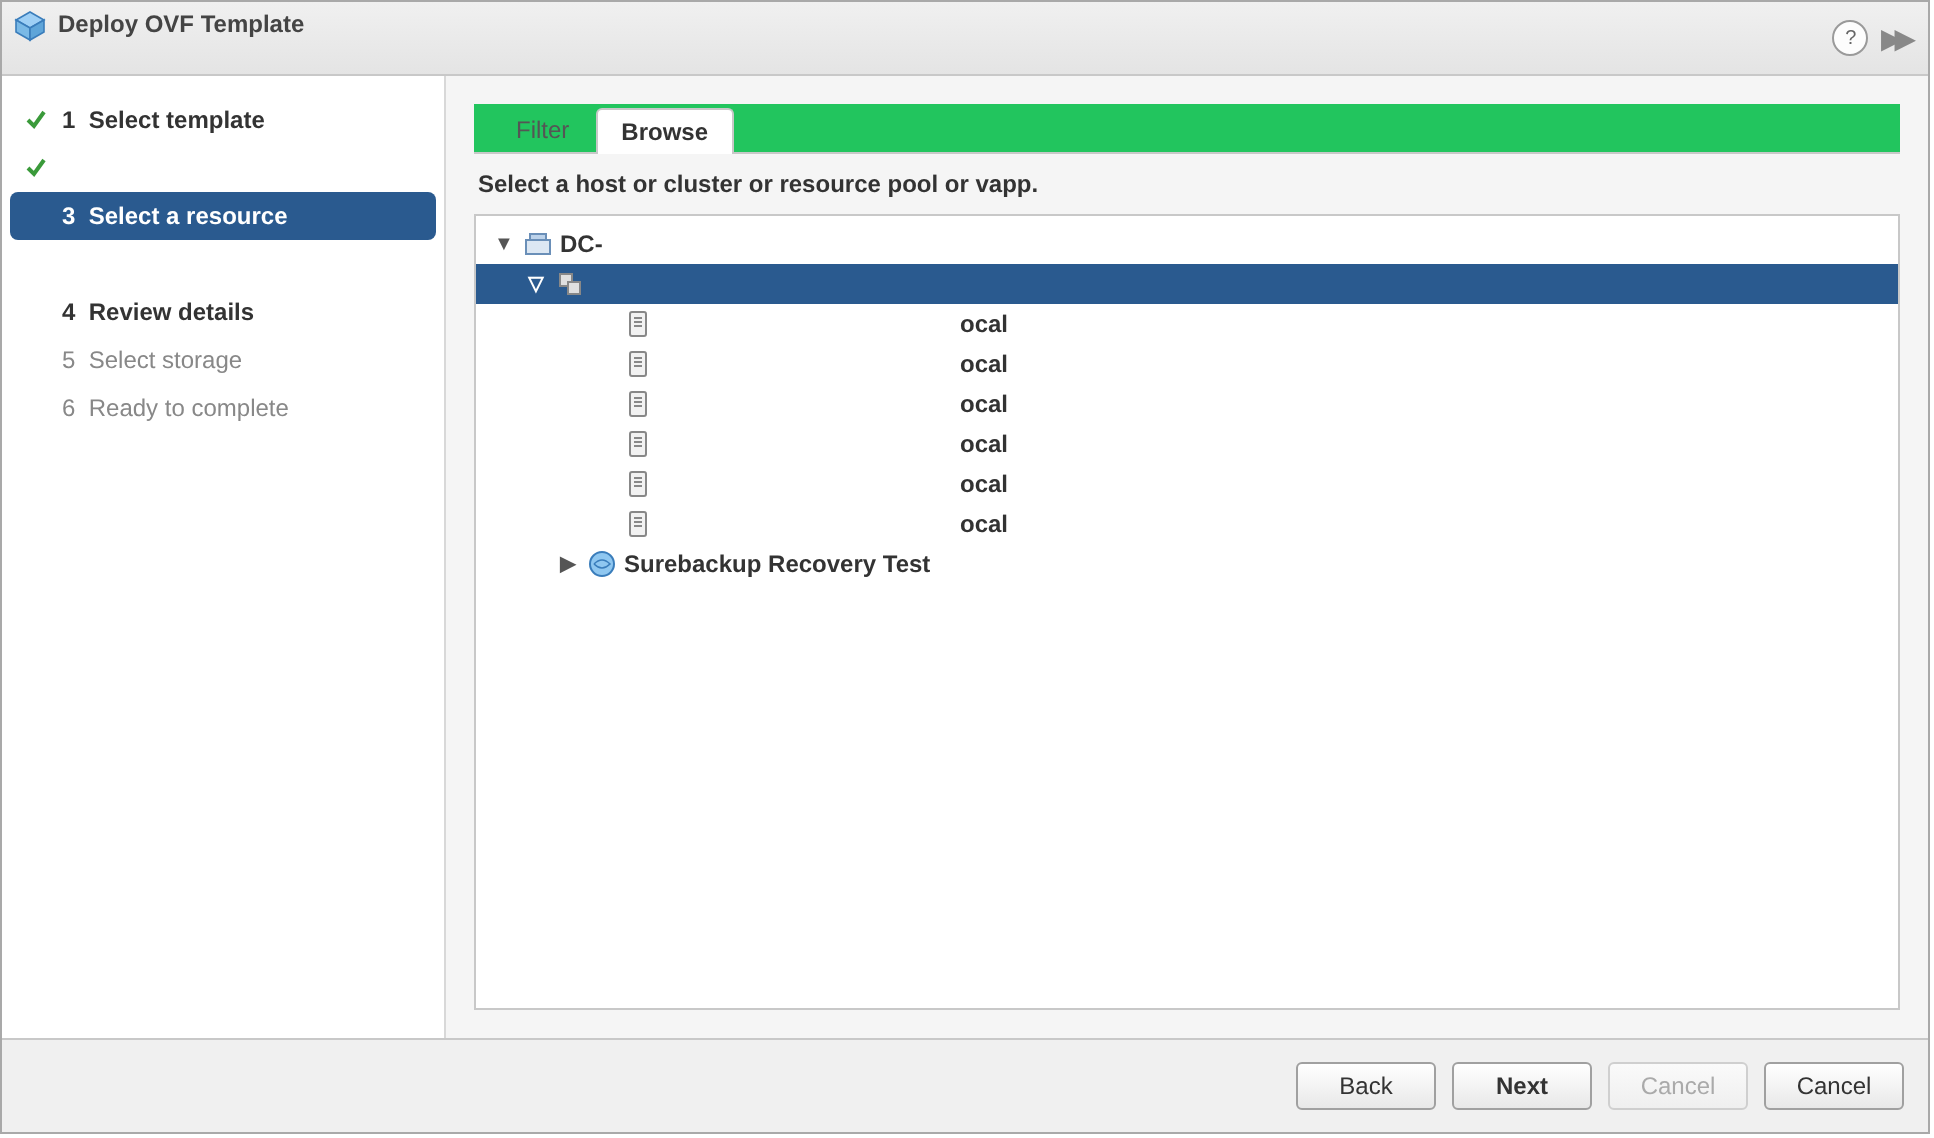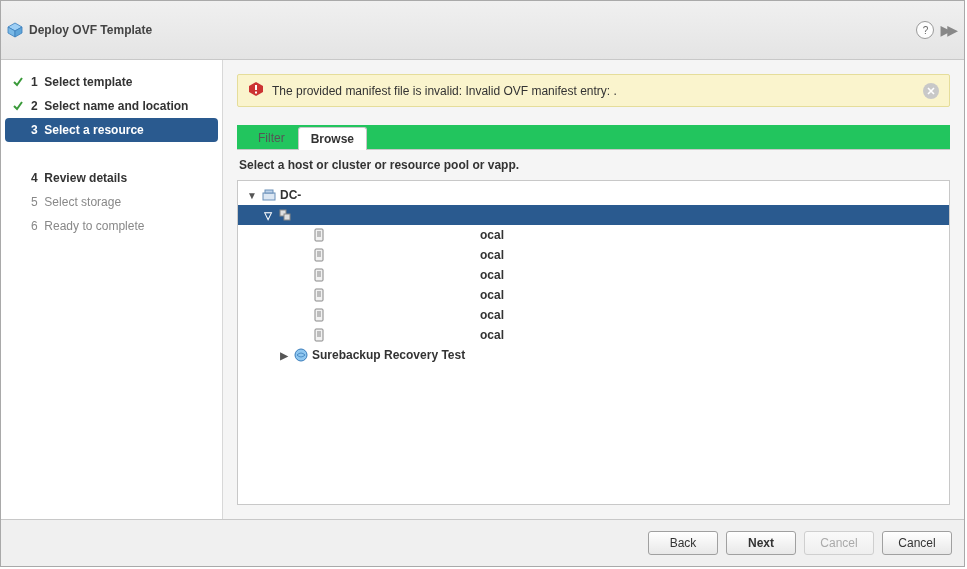--- a/index.html
+++ b/index.html
@@ -16,22 +16,22 @@
     border: 1px solid #a9a9a9;
     box-sizing: border-box;
     display: flex; flex-direction: column;
     background: #f5f5f5;
   }
   
   .titlebar {
     height: 28px;
     background: linear-gradient(#f0f0f0, #e4e4e4);
     border-bottom: 1px solid #c8c8c8;
-    display: flex; align-items: center;
-    padding: 15px 6px;
+    display: flex; 
+    padding: 4px 6px;
     gap: 6px;
   }
   .titlebar .title {
     font-weight: bold;
     color: #444;
     flex: 1;
   }
   .titlebar .right-icons {
     display: flex; align-items: center; gap: 6px;
   }
@@ -261,21 +261,20 @@
         </span>
         <span class="step-label"><span>1</span>&nbsp;&nbsp;<span>Select template</span></span>
       </div>
 
       <div class="step completed">
         <span class="step-mark">
           <svg width="12" height="12" viewBox="0 0 12 12">
               <path d="M2 6 L5 9 L10 2" fill="none" stroke="#3a9a3a" stroke-width="2"></path>
             </svg>
         </span>
-        <span class="step-label"><span>2</span>&nbsp;&nbsp;<span>Select name and location</span></span>
       </div>
 
       <div class="step current">
         <span class="step-mark"></span>
         <span class="step-label"><span>3</span>&nbsp;&nbsp;<span>Select a resource</span></span>
       </div>
 
       <div class="step" style="font-weight:bold;margin-top:24px;">
         <span class="step-mark"></span>
         <span class="step-label"><span>4</span>&nbsp;&nbsp;<span>Review details</span></span>
@@ -287,35 +286,20 @@
       </div>
 
       <div class="step pending">
         <span class="step-mark"></span>
         <span class="step-label"><span>6</span>&nbsp;&nbsp;<span>Ready to complete</span></span>
       </div>
     </div>
 
     <div class="right-pane">
 
-      <div class="alert">
-        <span>
-          <svg width="16" height="16" viewBox="0 0 16 16">
-            <polygon points="8,1 15,5 15,11 8,15 1,11 1,5" fill="#c33"></polygon>
-            <rect x="7" y="4" width="2" height="5" fill="#fff"></rect>
-            <rect x="7" y="10.5" width="2" height="2" fill="#fff"></rect>
-          </svg>
-        </span>
-        <span class="msg">The provided manifest file is invalid: Invalid OVF manifest entry:                                                      .</span>
-        <span class="alert-close">
-          <svg width="8" height="8" viewBox="0 0 8 8">
-              <path d="M1 1 L7 7 M7 1 L1 7" stroke="#fff" stroke-width="1.6"></path>
-            </svg>
-        </span>
-      </div>
 
       <div class="tab-strip">
         <div class="tab">Filter</div>
         <div class="tab active">Browse</div>
       </div>
 
       <div class="tab-body">
         <div class="instruction">Select a host or cluster or resource pool or vapp.</div>
 
         <div class="tree-box">

